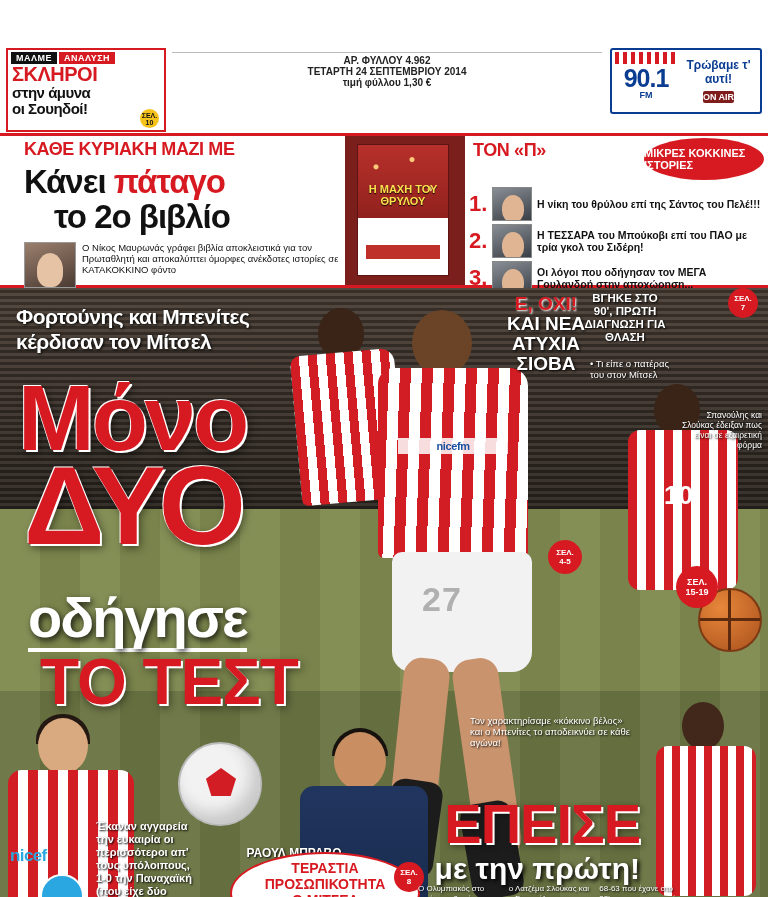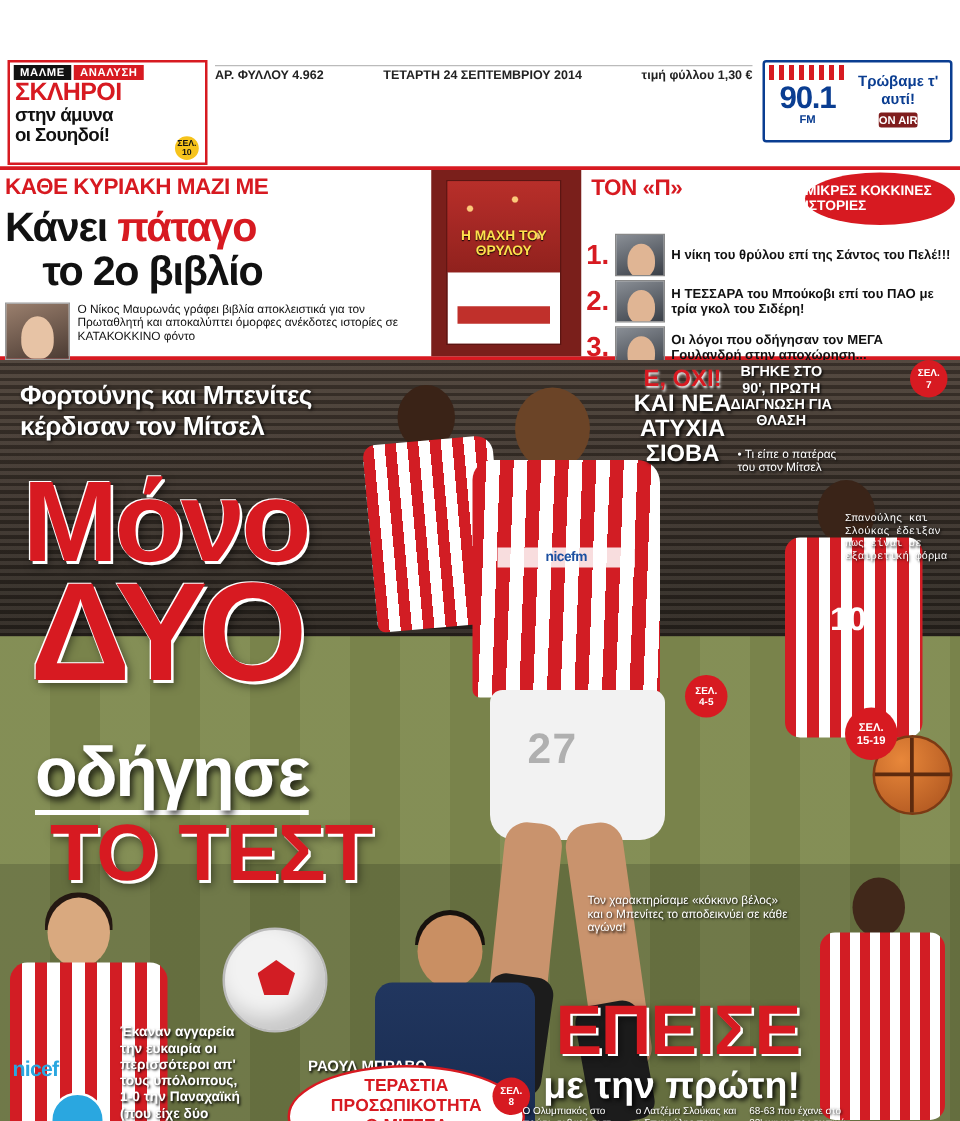--- a/index.html
+++ b/index.html
@@ -57,21 +57,21 @@
     font-family: "Liberation Serif", serif;
     font-size: 46px; font-weight: bold; color: #111; letter-spacing: -1px;
     line-height: 52px;
   }
   .flame {
     position: absolute; left: 120px; top: -4px; width: 34px; height: 22px;
   }
   .mast-meta {
     display: flex; justify-content: space-between; align-items: center;
     font-size: 10px; color: #222; font-weight: bold;
-    border-top: 1px solid #bbb; margin-top: 2px; padding-top: 2px;
+    border-top: 1px solid #bbb; margin-top: 2px; padding-top: 2px; flex-direction: column;
   }
   .mast-right {
     position: absolute; right: 6px; top: 4px; width: 152px; height: 66px;
     border: 2px solid #0a3d91; border-radius: 3px; background: #fff;
     display: flex; align-items: center; overflow: hidden;
   }
   .radio-logo {
     width: 62px; height: 58px; margin-left: 3px; position: relative;
   }
   .radio-num {
@@ -89,21 +89,21 @@
   .radio-stripe {
     position:absolute; left:0; top:0; width: 62px; height: 12px;
     background: repeating-linear-gradient(90deg,#d71a21 0 4px,#fff 4px 8px);
   }
 
   
   .banner {
     position: relative; height: 152px; border-bottom: 3px solid #d71a21;
     display: flex;
   }
-  .banner-left { width: 345px; position: relative; padding: 3px 4px 0 4px; }
+  .banner-left { width: 345px; position: relative; padding: 3px 4px 0 24px; }
   .banner-kicker {
     display: flex; align-items: baseline; gap: 6px;
     color: #d71a21; font-weight: bold; font-size: 18px; letter-spacing: -.4px;
   }
   .banner-h1 {
     font-size: 33px; font-weight: bold; color: #111; line-height: 36px;
     letter-spacing: -1px; margin-top: 4px;
   }
   .banner-h1 .red { color: #d71a21; }
   .banner-h2 {
@@ -387,21 +387,21 @@
   }
   .kougas {
     left: 488px; top: 148px; width: 118px; text-align: center;
     color: #fff; font-size: 15px; font-weight: bold; line-height: 17px;
     text-shadow: 1px 1px 3px #000;
   }
   .kougas .k-small { font-size: 10px; color: #fff; }
   .kougas .k-big { color: #d71a21; font-size: 21px; text-shadow: 1px 1px 2px #fff; }
   .right-note {
     right: 6px; top: 122px; width: 86px; color: #fff; font-size: 8.5px;
-    line-height: 10px; text-shadow: 1px 1px 2px #000; text-align: left; font-family: Liberation Mono, monospace;
+    line-height: 10px; text-shadow: 1px 1px 2px #000; text-align: right;
   }
   .sel45 {
     position: absolute; left: 548px; top: 252px; width: 34px; height: 34px;
     border-radius: 50%; background: #d71a21; color: #fff; font-size: 8px;
     font-weight: bold; display: flex; flex-direction: column; align-items: center;
     justify-content: center; line-height: 9px;
   }
   .sel1519 {
     position: absolute; right: 50px; top: 278px; width: 42px; height: 42px;
     border-radius: 50%; background: #d71a21; color: #fff; font-size: 9px;

